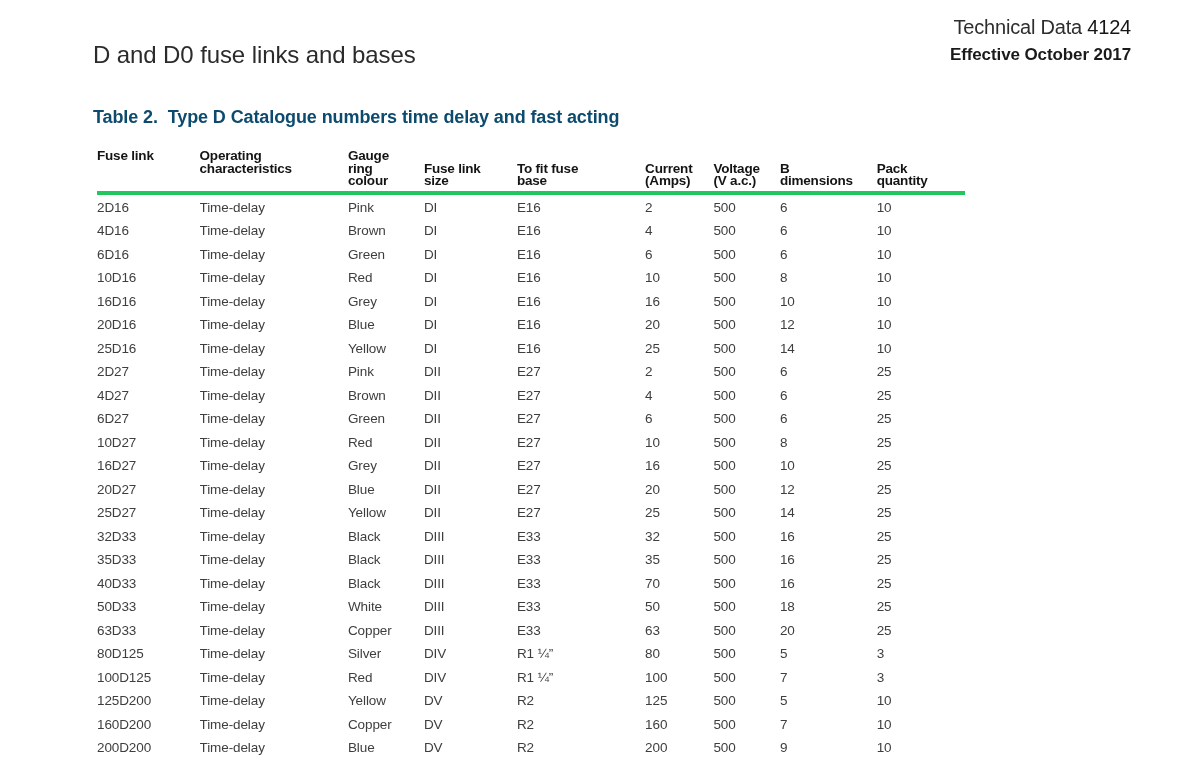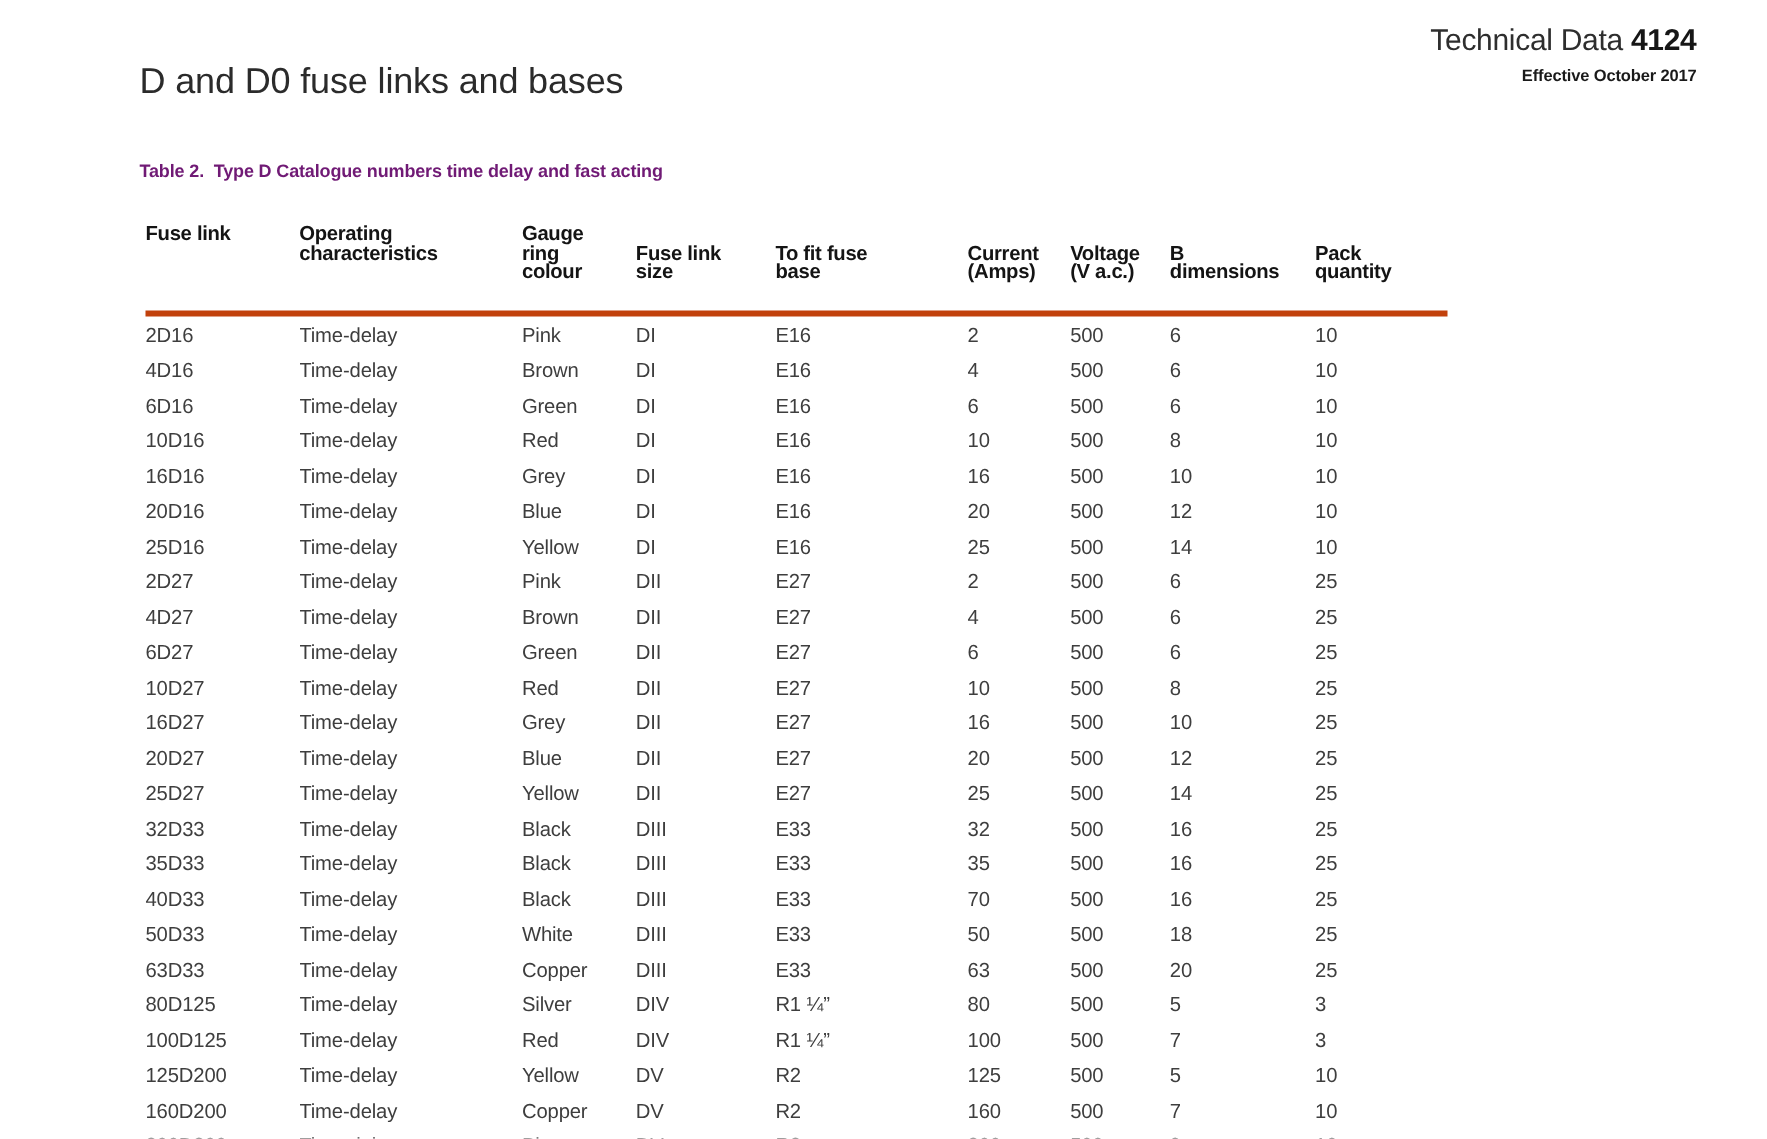--- a/index.html
+++ b/index.html
@@ -10,42 +10,42 @@
     font-family: "Liberation Sans", sans-serif;
     color: #222;
   }
   .masthead-right {
     position: absolute; top: 16px; right: 47px;
     text-align: right;
   }
   .tech-data {
     font-size: 20px; color: #2e2e2e; letter-spacing: -0.2px;
   }
-  .tech-data .num { font-weight: 700; color: #161616; }
+  .tech-data .num { font-weight: 400; color: #161616; }
   .effective {
-    margin-top: 6px; font-size: 11px; font-weight: 700;
+    margin-top: 6px; font-size: 17px; font-weight: 700;
     color: #1a1a1a; letter-spacing: -0.1px;
   }
   .doc-title {
     position: absolute; top: 41px; left: 93px;
     font-size: 24px; font-weight: 500; color: #2b2b2b;
     letter-spacing: -0.1px;
   }
   .caption {
     position: absolute; top: 107px; left: 93px;
-    font-size: 12px; font-weight: 700; color: #701a75;
+    font-size: 18px; font-weight: 700; color: #0c4a6e;
     white-space: pre-wrap; letter-spacing: -0.1px;
   }
   .table {
     position: absolute; left: 97px; top: 150px; width: 868px;
   }
   .thead {
     display: flex; align-items: flex-end;
-    border-bottom: 4px solid #c2410c;
-    padding-bottom: 19px; min-height: 40.5px;
+    border-bottom: 4px solid #22c55e;
+    padding-bottom: 3px; min-height: 40.5px;
   }
   .th {
     font-weight: 700; font-size: 13.5px; line-height: 12.5px;
     color: #141414; white-space: pre-line; letter-spacing: -0.2px;
   }
   .th.top { align-self: flex-start; }
   .tbody { padding-top: 1px; }
   .tr { display: flex; height: 23.5px; align-items: center; }
   .td {
     font-size: 13.5px; color: #3e3e3e; letter-spacing: -0.1px;

